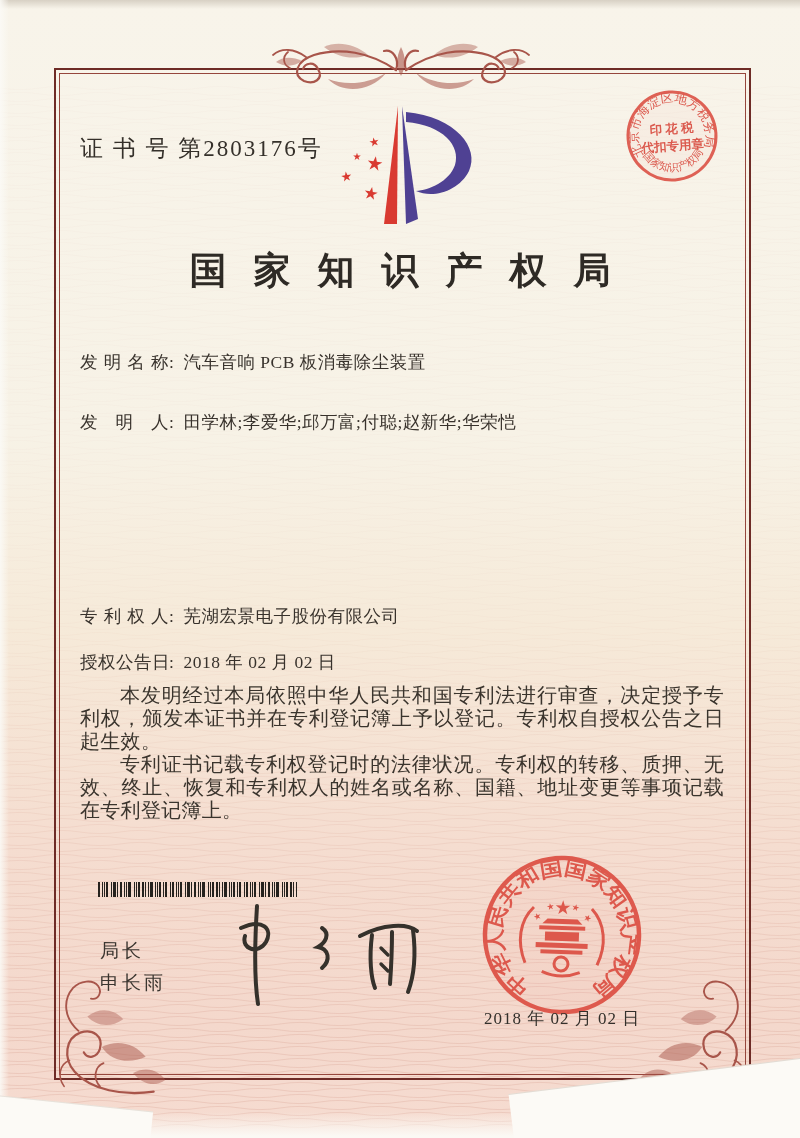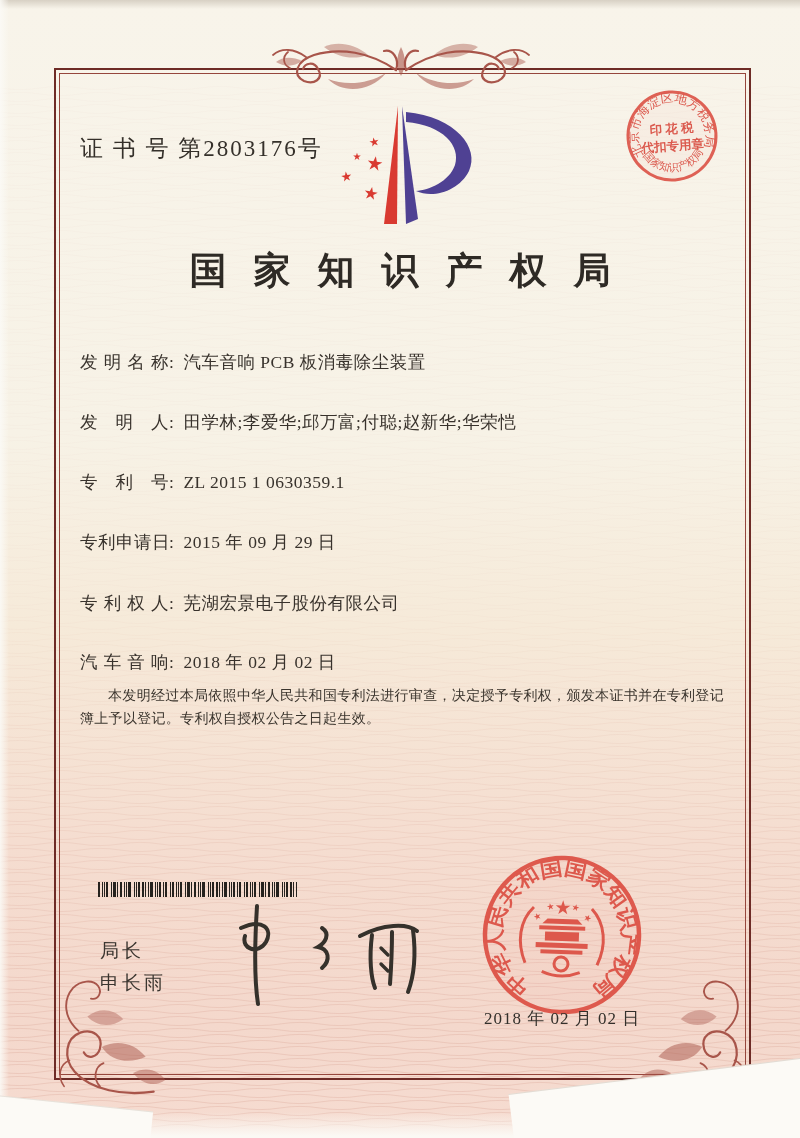--- a/index.html
+++ b/index.html
@@ -15,21 +15,21 @@
 
   .cert-number { left:80px; top:133px; font-size:23px; letter-spacing:2px; color:#35302a; }
 
   .title { left:0; top:246px; width:800px; text-align:center; font-size:37px; font-weight:700;
            letter-spacing:27px; padding-left:27px; color:#2e2a25; }
 
   .fieldrow { left:80px; width:640px; font-size:17.5px; color:#38322c; letter-spacing:0.5px; white-space:nowrap; }
   .flabel { display:inline-block; width:89px; text-align:justify; text-align-last:justify; }
   .fcolon { display:inline-block; margin-right:9px; }
 
-  .paras { left:80px; top:684px; width:644px; font-size:14px; line-height:23px; color:#3a342d;
+  .paras { left:80px; top:684px; width:644px; font-size:20px; line-height:23px; color:#3a342d;
            text-align:justify; letter-spacing:0.3px; }
   .paras p { text-indent:2em; }
 
   .barcode { left:98px; top:882px; width:204px; height:15px; display:flex; align-items:stretch; overflow:hidden; }
   .barcode i { display:block; height:100%; background:#26221e; flex:none; }
 
   .director { left:100px; font-size:19px; letter-spacing:3px; color:#3a352f; }
   .sig-svg { left:225px; top:898px; }
 
   .seal-svg { left:477px; top:850px; opacity:0.95; transform:rotate(2deg); }
@@ -310,35 +310,30 @@
     </svg>
 
     <div class="layer title">国家知识产权局</div>
 
     <div class="layer fieldrow" style="top:350px">
       <span class="flabel">发明名称</span><span class="fcolon">:</span><span>汽车音响 PCB 板消毒除尘装置</span>
     </div>
     <div class="layer fieldrow" style="top:410px">
       <span class="flabel">发明人</span><span class="fcolon">:</span><span>田学林;李爱华;邱万富;付聪;赵新华;华荣恺</span>
     </div>
-    <div class="layer fieldrow" style="top:470px">
-      <span class="flabel">专利号</span><span class="fcolon">:</span><span>ZL 2015 1 0630359.1</span>
-    </div>
-    <div class="layer fieldrow" style="top:530px">
-      <span class="flabel">专利申请日</span><span class="fcolon">:</span><span>2015 年 09 月 29 日</span>
-    </div>
-    <div class="layer fieldrow" style="top:591px">
+    <div class="layer fieldrow" style="top:604px">
       <span class="flabel">专利权人</span><span class="fcolon">:</span><span>芜湖宏景电子股份有限公司</span>
     </div>
     <div class="layer fieldrow" style="top:650px">
-      <span class="flabel">汽车音响</span><span class="fcolon">:</span><span>2018 年 02 月 02 日</span>
+      <span class="flabel">授权公告日</span><span class="fcolon">:</span><span>2018 年 02 月 02 日</span>
     </div>
 
     <div class="layer paras">
       <p>本发明经过本局依照中华人民共和国专利法进行审查，决定授予专利权，颁发本证书并在专利登记簿上予以登记。专利权自授权公告之日起生效。</p>
+      <p>专利证书记载专利权登记时的法律状况。专利权的转移、质押、无效、终止、恢复和专利权人的姓名或名称、国籍、地址变更等事项记载在专利登记簿上。</p>
     </div>
 
     <div class="layer barcode">
         <i style="width:2px;margin-right:2px"></i>
         <i style="width:1px;margin-right:1px"></i>
         <i style="width:1px;margin-right:1px"></i>
         <i style="width:2px;margin-right:3px"></i>
         <i style="width:1px;margin-right:1px"></i>
         <i style="width:3px;margin-right:1px"></i>
         <i style="width:1px;margin-right:2px"></i>

